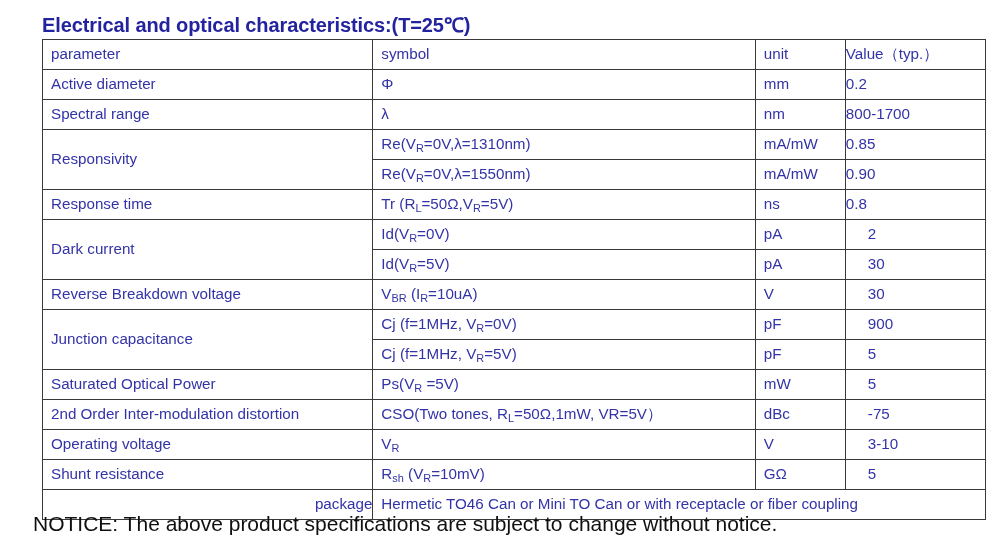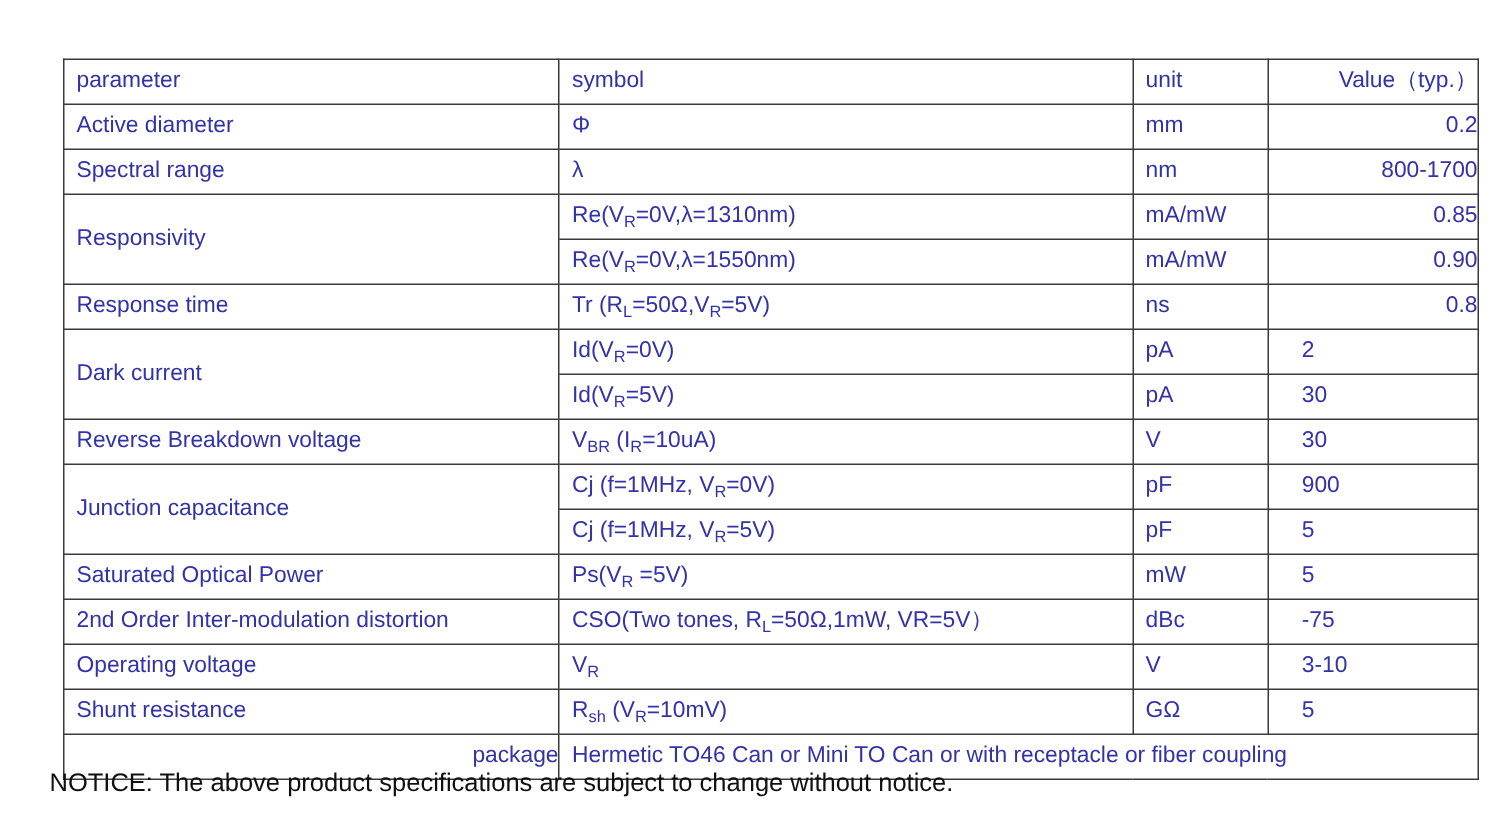--- a/index.html
+++ b/index.html
@@ -48,51 +48,52 @@
     vertical-align: middle;
     white-space: nowrap;
     overflow: hidden;
   }
   .col-param  { width: 330px; }
   .col-symbol { width: 382px; }
   .col-unit   { width: 90px; }
   .col-value  { width: 140px; }
 
   td.value-cell {
-    text-align: right;
-    padding-left: 16px;
+    text-align: left;
+    padding-left: 0;
   }
   td.value-left {
     text-align: left;
     padding-left: 22px;
   }
   td.param-center {
     text-align: right;
     padding-left: 0;
   }
   sub {
     font-size: 0.72em;
     vertical-align: baseline;
     position: relative;
     top: 0.22em;
   }
   .notice {
     position: absolute;
     left: 33px;
     top: 512px;
-    font-size: 17px;
+    font-size: 21px;
     color: #101010;
     white-space: nowrap;
   }
 </style>
 </head>
 <body>
 
 <div class="page">
 
+  <div class="doc-title">Electrical and optical characteristics:(T=25℃)</div>
 
   <table class="spec-table">
     <colgroup>
       <col class="col-param">
       <col class="col-symbol">
       <col class="col-unit">
       <col class="col-value">
     </colgroup>
     <tbody>
       <tr>

